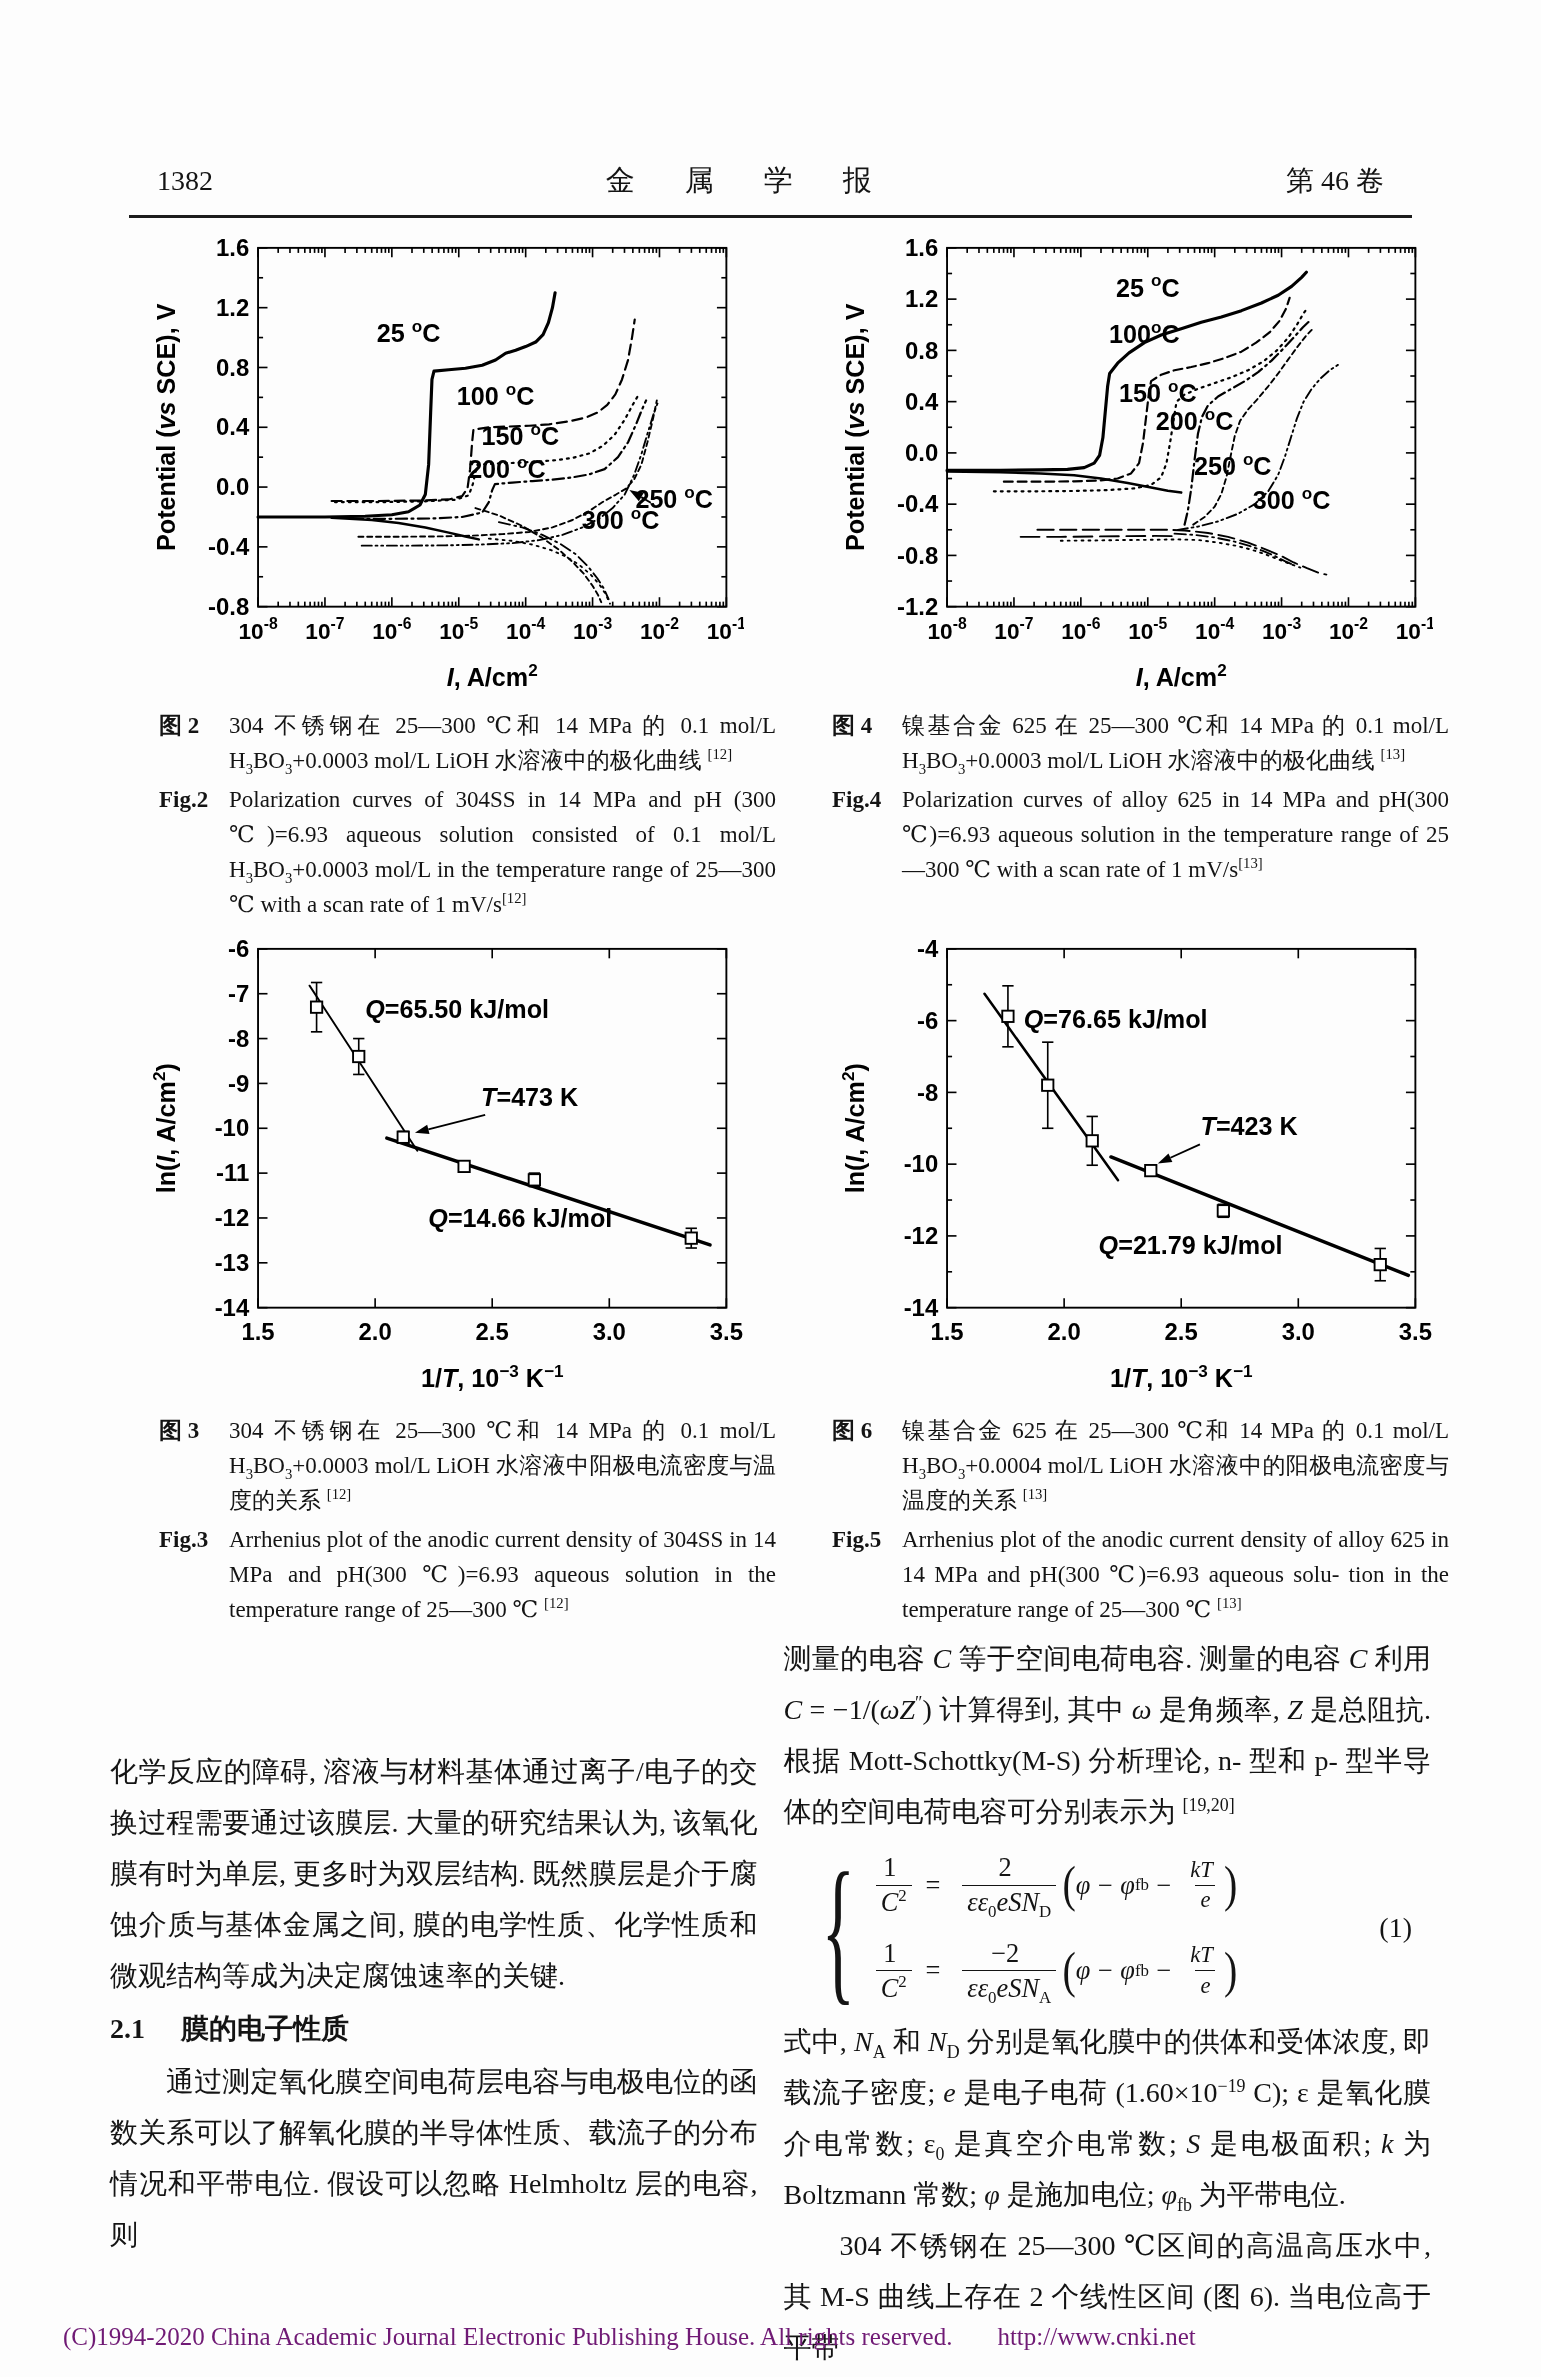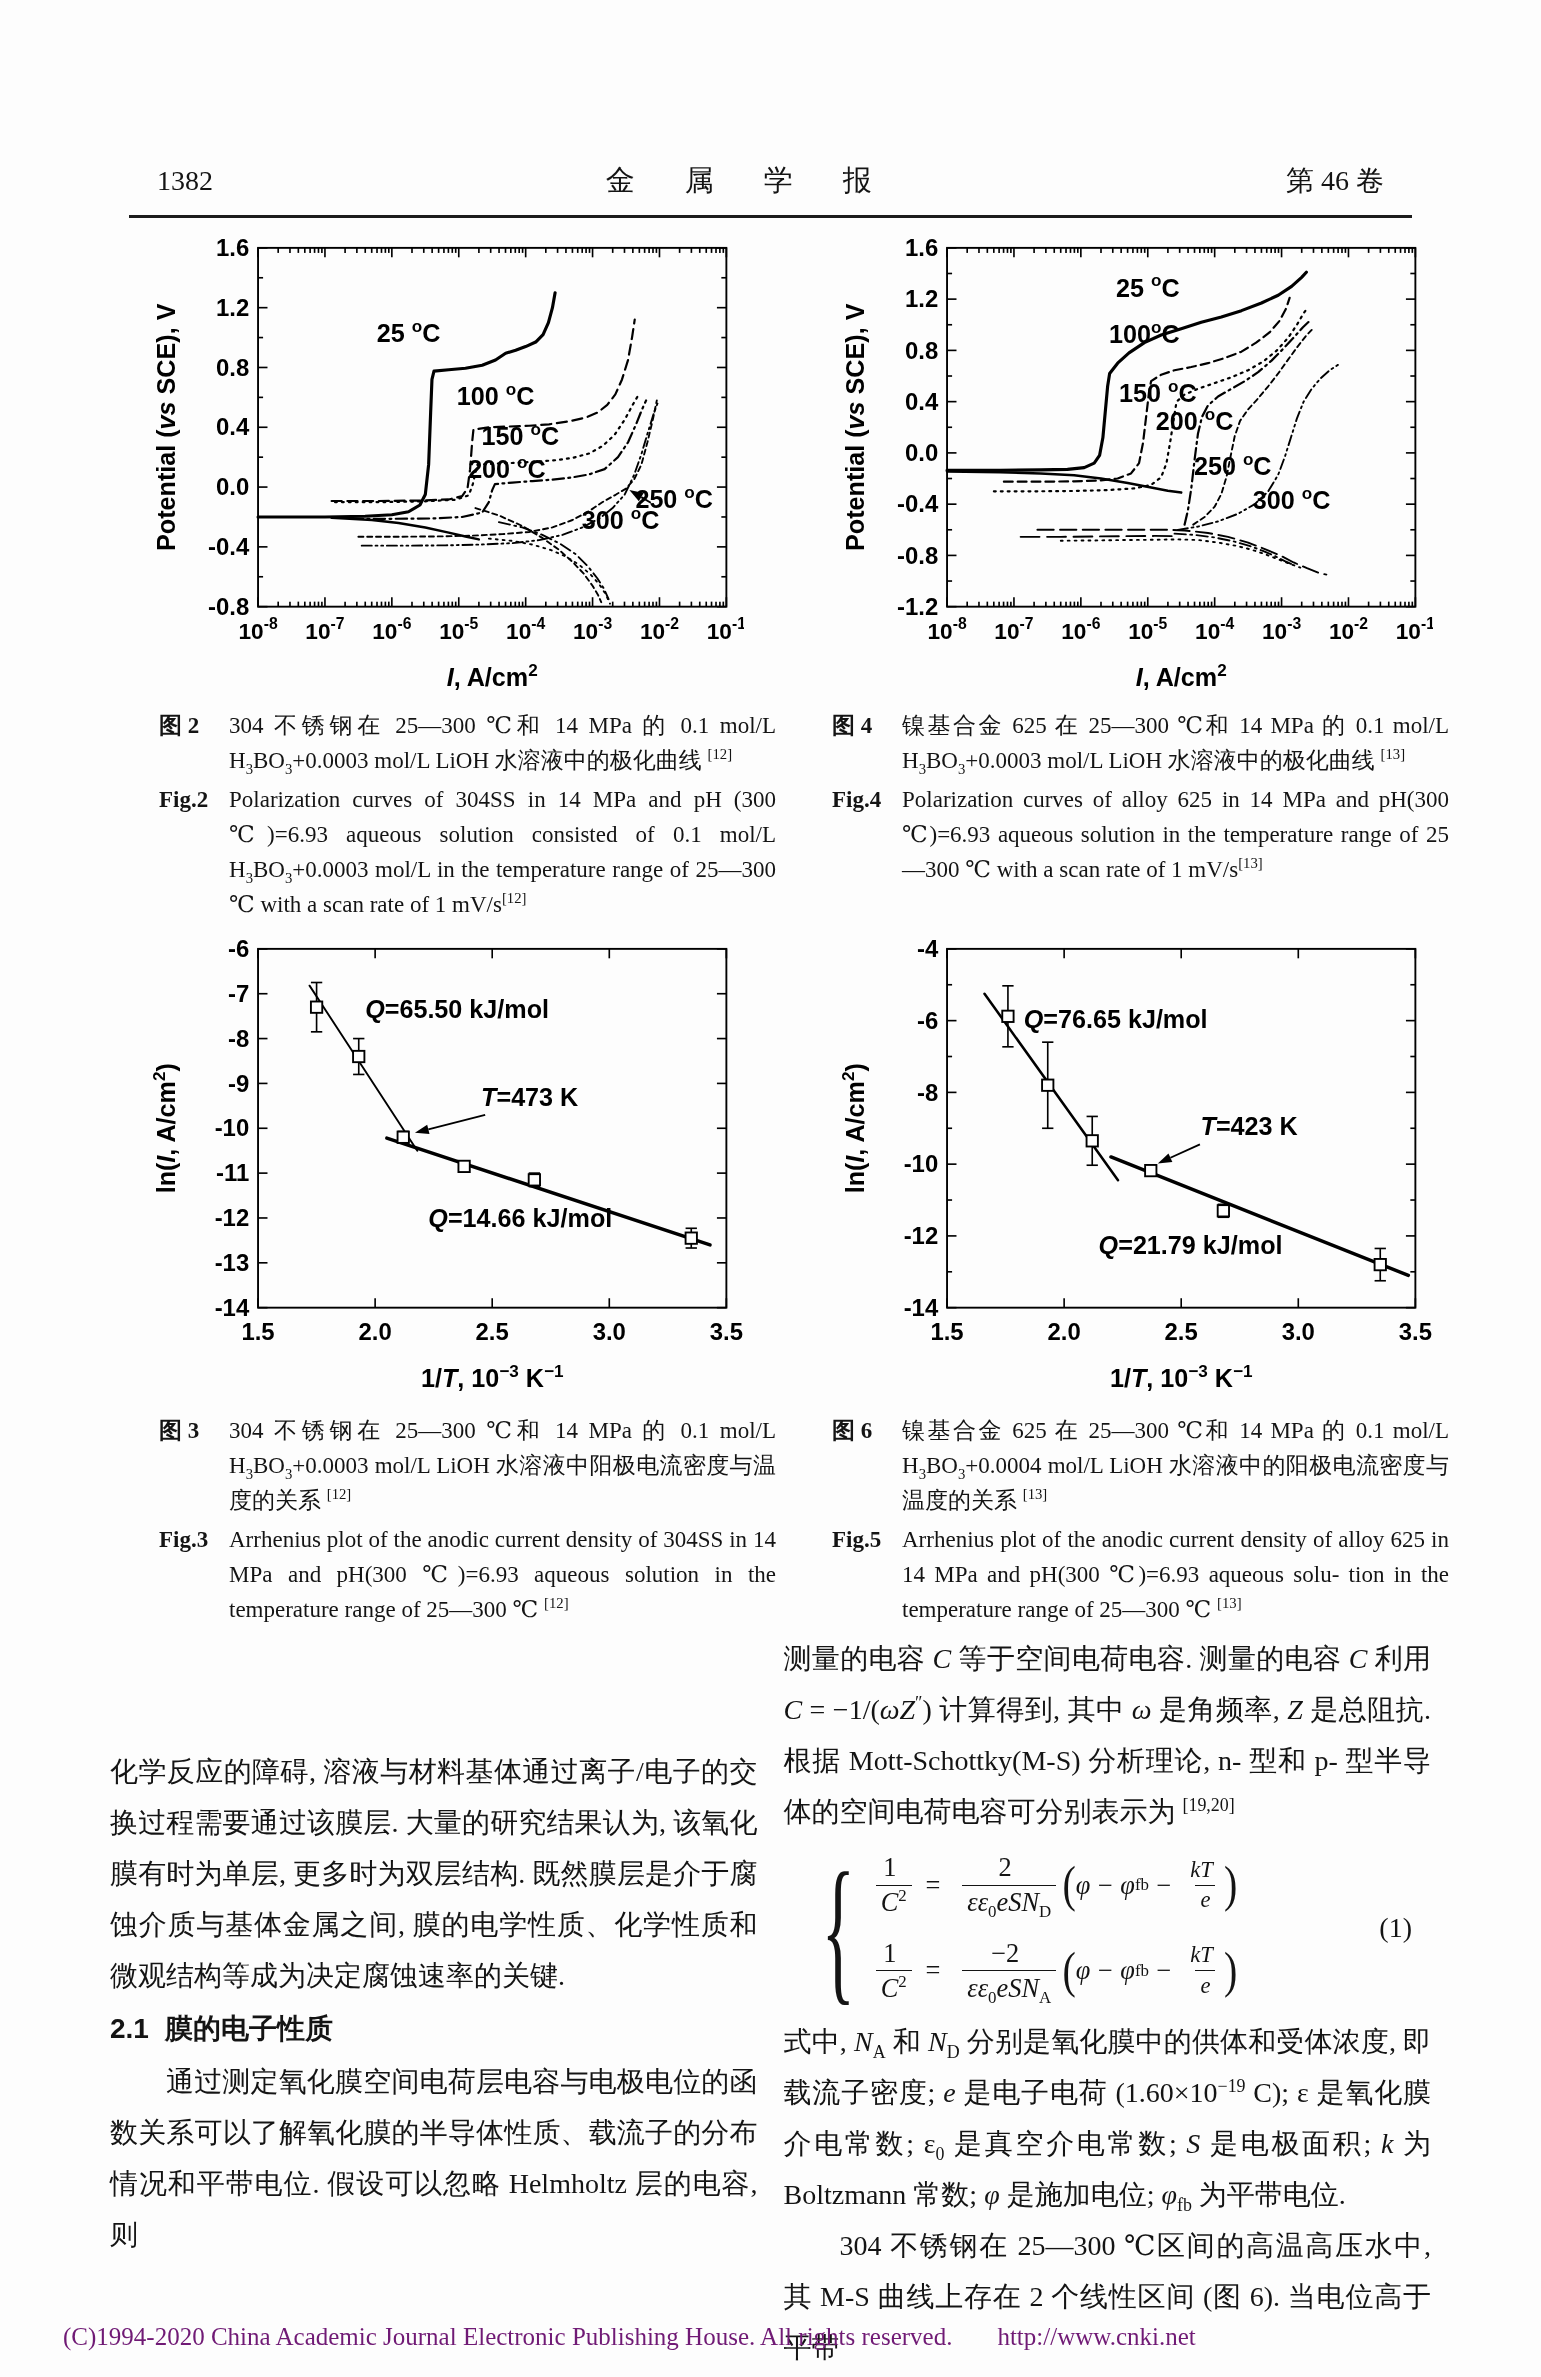--- a/index.html
+++ b/index.html
@@ -31,21 +31,21 @@
   #cap3{left:159px;top:1413px}
   #cap5{left:832px;top:1413px}
 
   
   .cols{position:absolute;top:1633px;left:110px;width:1321px;display:flex;gap:26px;align-items:center;}
   .col{width:648px;font-size:28px;line-height:51px;text-align:justify;}
   .col p{margin:0;}
   .col p.ind{text-indent:2em;}
   .col h3{margin:2.5px 0 1.3px 0;font-size:28px;font-weight:bold;
           font-family:"Liberation Sans","DejaVu Sans",sans-serif;}
-  .col h3 .hnum{margin-right:16px;font-family:Liberation Sans, sans-serif;}
+  .col h3 .hnum{margin-right:36px;font-family:Liberation Serif, serif;}
 
   
   .eq{display:flex;align-items:center;margin:16.4px 0 12.6px 0;font-size:26.4px;line-height:1.1;}
   .brace{display:inline-block;font-size:70px;font-weight:300;transform:scaleY(2.30);
          transform-origin:center;margin:0 6.3px 0 38px;}
   .eqrows{display:flex;flex-direction:column;gap:21.4px;}
   .eqrow{display:flex;align-items:center;white-space:nowrap;}
   .frac{display:inline-flex;flex-direction:column;align-items:center;vertical-align:middle;margin:0 6.3px;}
   .frac .num{padding:0 5px 2.5px 5px;}
   .frac .den{border-top:1.9px solid #141414;padding:2.5px 5px 0 5px;margin-left:8px;}

